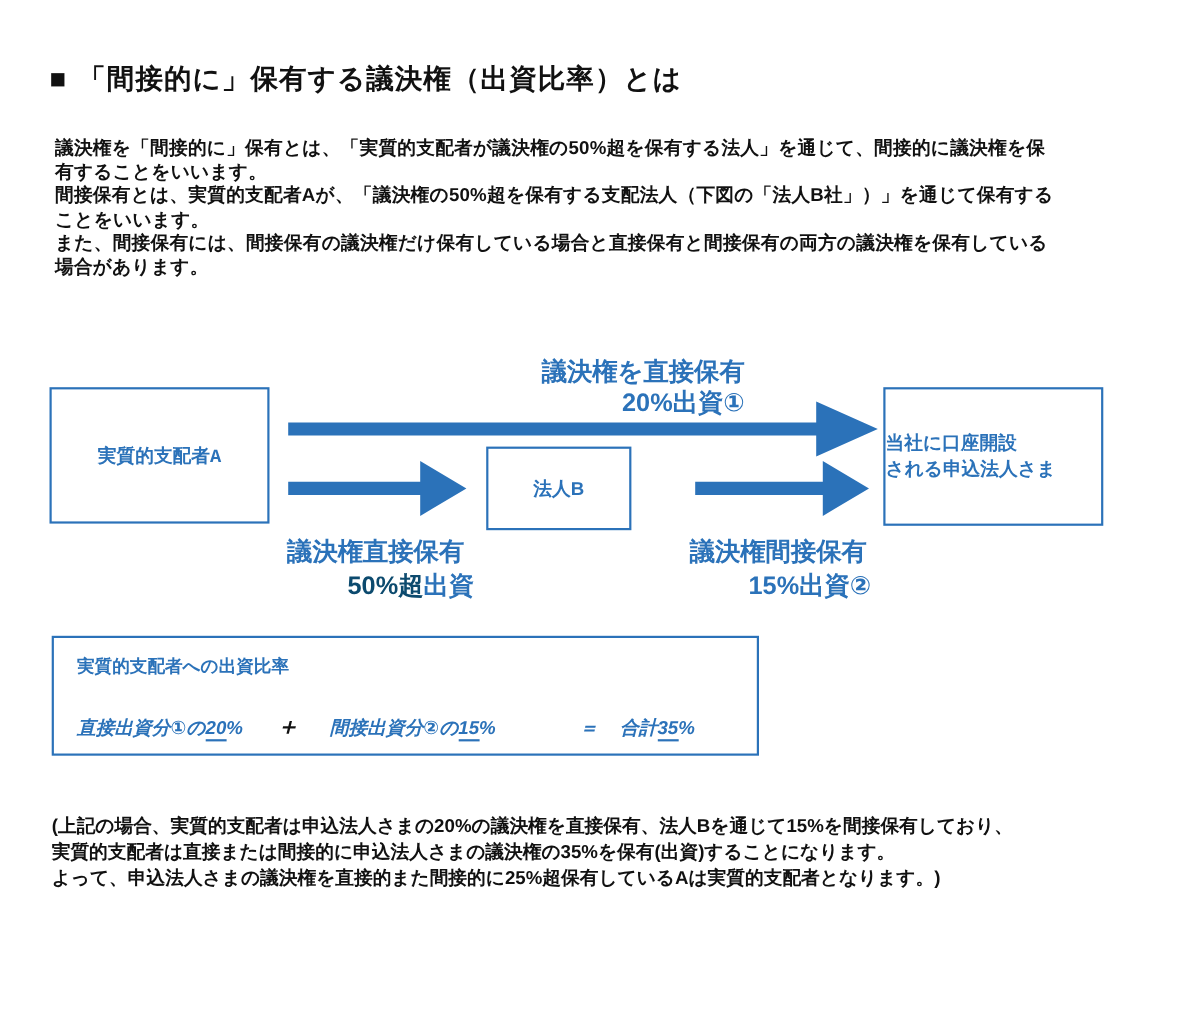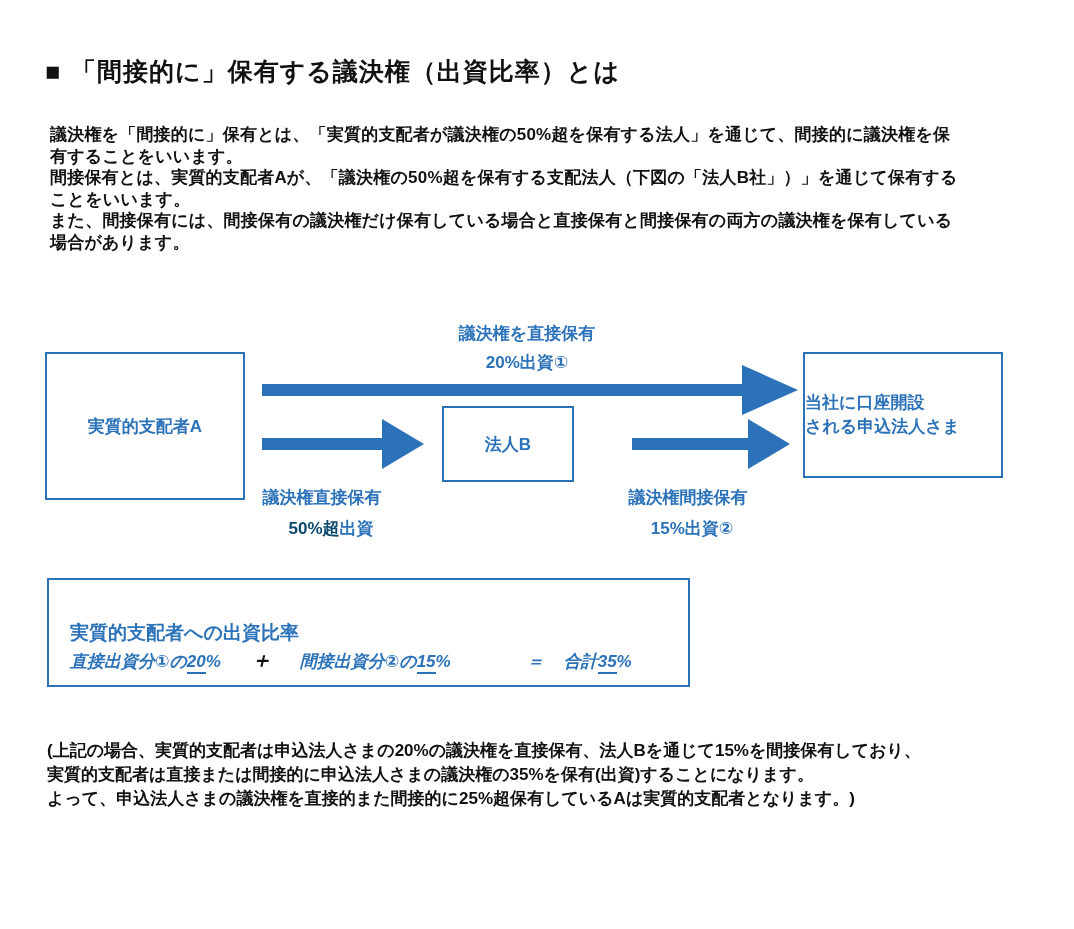--- a/index.html
+++ b/index.html
@@ -10,37 +10,37 @@
   .title{position:absolute;left:45px;top:55px;font-size:25px;letter-spacing:1px;white-space:nowrap;}
   .title .bullet{margin-right:10px;}
   .intro{position:absolute;left:50px;top:124px;font-size:17px;line-height:21.5px;letter-spacing:0.2px;}
   .intro div{white-space:nowrap;}
   .blue{color:#2b72b9;}
   .red{color:#0c4a6e;}
   .dbox{
     position:absolute;border:2px solid #2b72b9;color:#2b72b9;box-sizing:border-box;
     display:flex;align-items:center;justify-content:center;font-size:17px;background:#ffffff;
   }
-  #boxA{left:45px;top:352px;width:200px;height:148px;}
+  #boxA{left:45px;top:352px;width:200px;height:124px;font-family:Liberation Mono, monospace;}
   #boxB{left:442px;top:406px;width:132px;height:76px;}
   #boxC{left:803px;top:352px;width:200px;height:126px;justify-content:flex-start;}
   #boxC .lines{line-height:24.5px;white-space:nowrap;}
-  .dlabel{position:absolute;color:#2b72b9;font-size:17px;text-align:center;white-space:nowrap;}
+  .dlabel{position:absolute;color:#2b72b9;font-size:23px;text-align:right;white-space:nowrap;}
   #lblTop1{left:377px;top:322px;width:300px;}
   #lblTop2{left:377px;top:351px;width:300px;}
   #lblLeft1{left:222px;top:486px;width:200px;}
   #lblLeft2{left:231px;top:517px;width:200px;}
   #lblRight1{left:588px;top:486px;width:200px;}
   #lblRight2{left:592px;top:517px;width:200px;}
   .arrows{position:absolute;left:0;top:0;}
   .formula-box{
     position:absolute;left:47px;top:578px;width:643px;height:109px;
     border:2px solid #2b72b9;box-sizing:border-box;color:#2b72b9;background:#ffffff;
   }
-  .fx-title{position:absolute;left:21px;top:40px;font-size:19px;white-space:nowrap;}
+  .fx-title{position:absolute;left:21px;top:16px;font-size:16px;white-space:nowrap;}
   .fx-row{position:absolute;left:21px;top:66px;font-size:17px;white-space:nowrap;font-style:italic;}
   .fx-row .plus{color:#111111;font-size:21px;margin:0 28px 0 30px;}
   .fx-row .eq{margin:0 20px 0 76px;}
   .u{border-bottom:2px solid currentColor;padding-bottom:1px;}
   .footnote{position:absolute;left:47px;top:739px;font-size:17px;line-height:24px;}
   .footnote div{white-space:nowrap;}
 </style>
 </head>
 <body>
 

